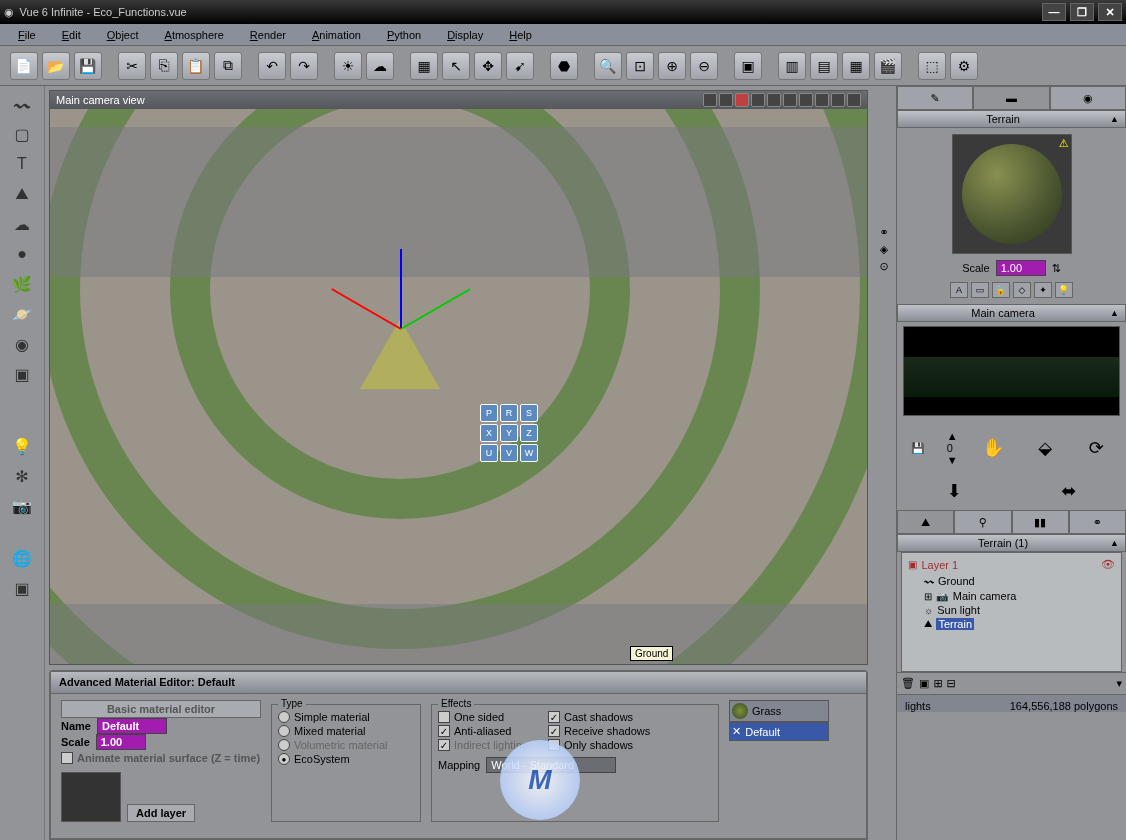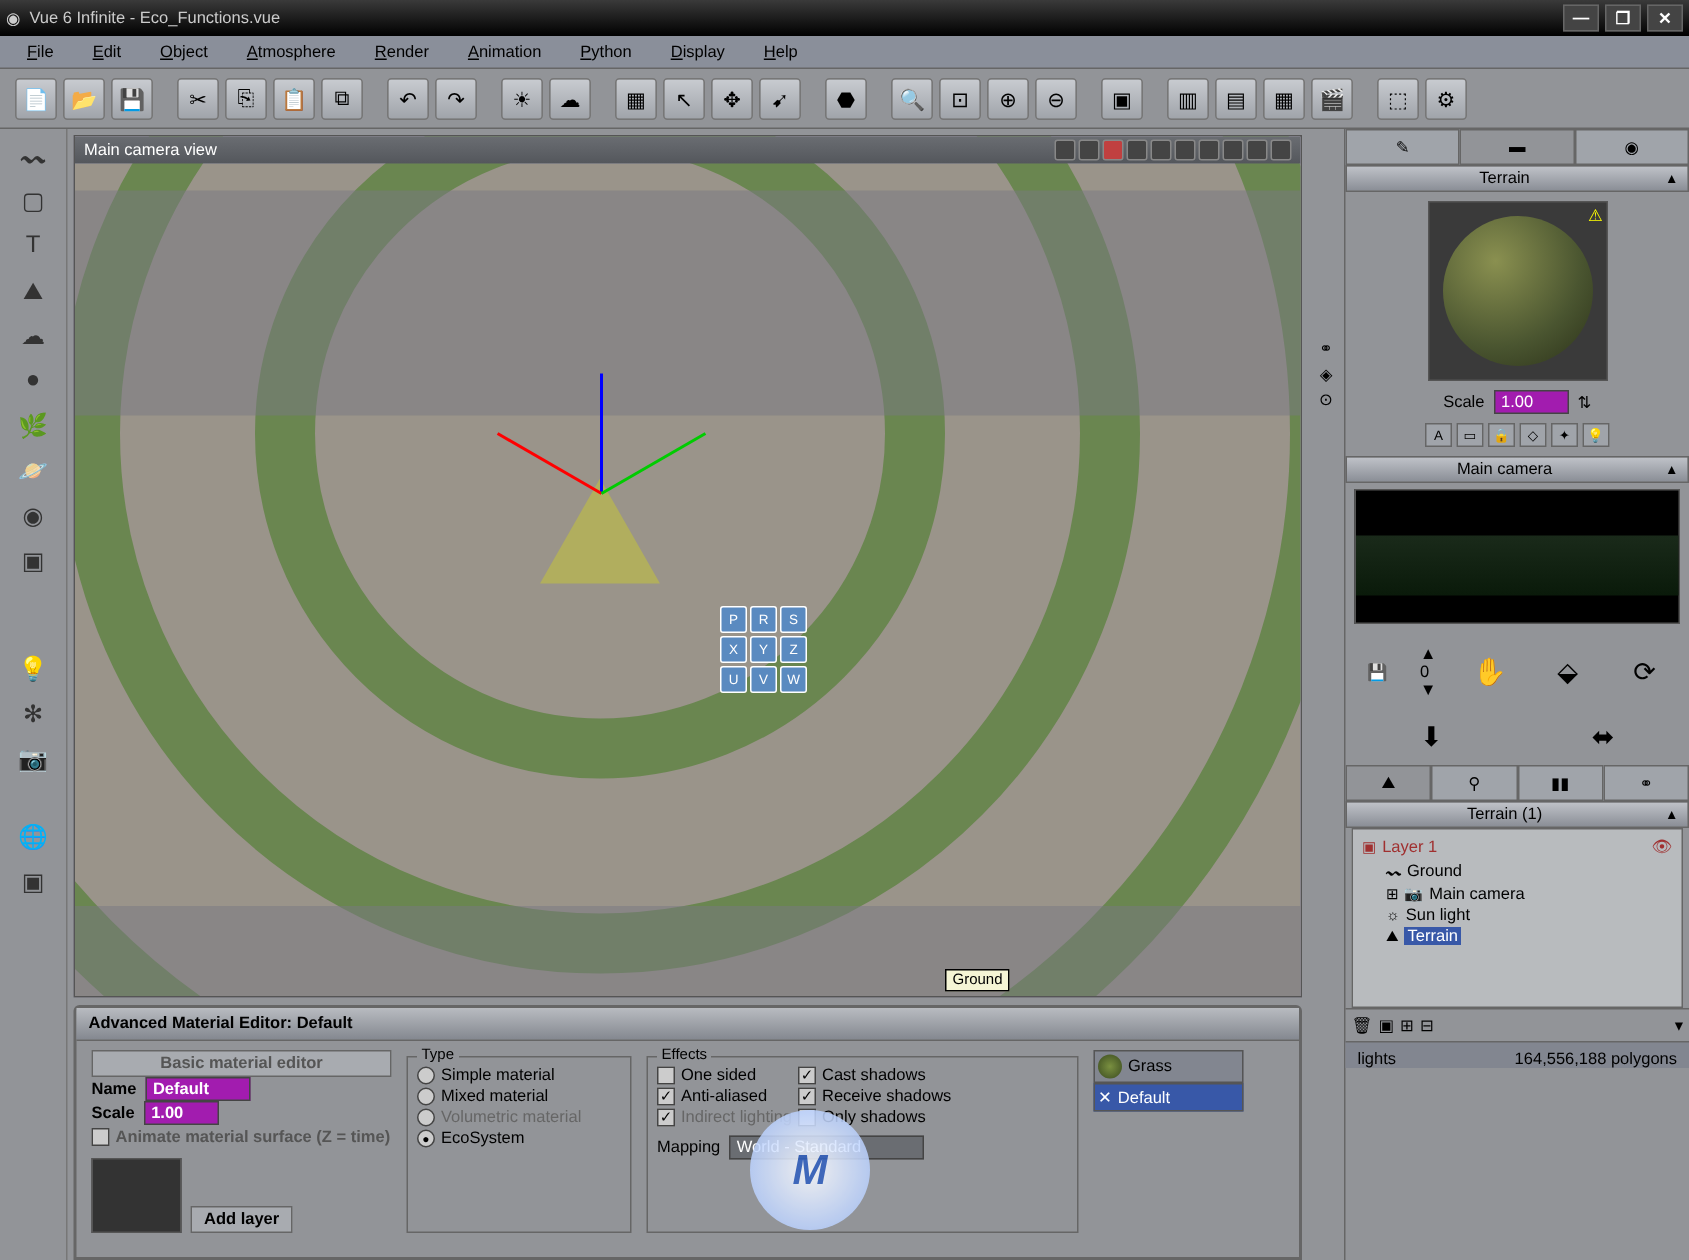--- a/index.html
+++ b/index.html
@@ -252,21 +252,21 @@
               <span>Volumetric material</span>
             </div>
           <div class="radio-row">
               <span class="radio checked"></span>
               <span>EcoSystem</span>
             </div>
         </div>
 
         <div class="fieldset" style="width:288px">
           <div class="legend">Effects</div>
-          <div style="display:flex; gap:4px">
+          <div style="display:flex; gap:20px">
             <div>
               <div class="check-row">
                   <span class="check"></span>
                   <span>One sided</span>
                 </div>
               <div class="check-row">
                   <span class="check checked"></span>
                   <span>Anti-aliased</span>
                 </div>
               <div class="check-row" style="color:#666">

